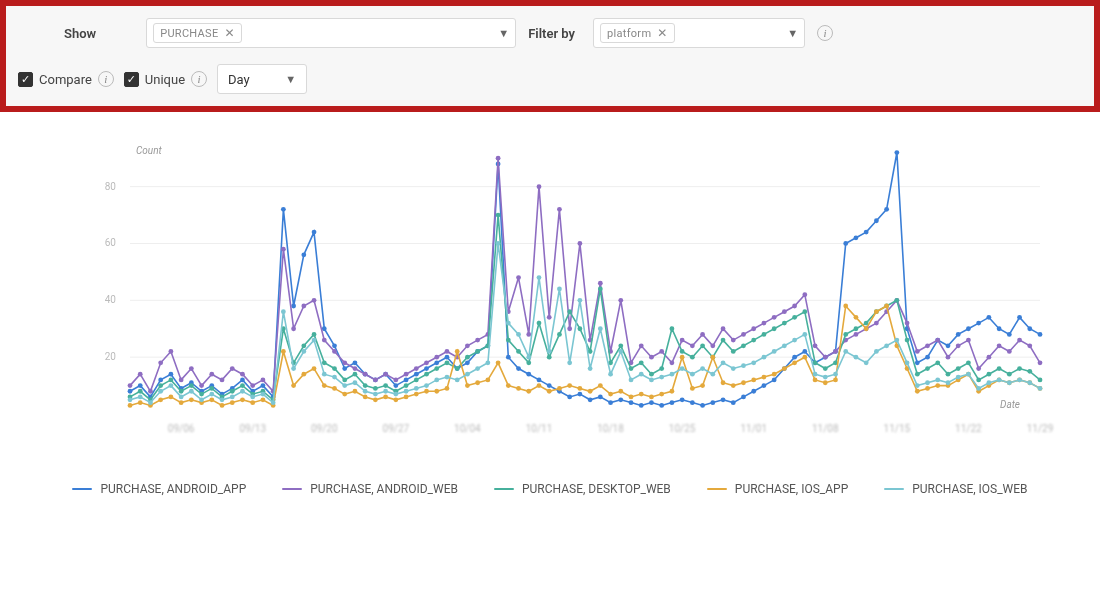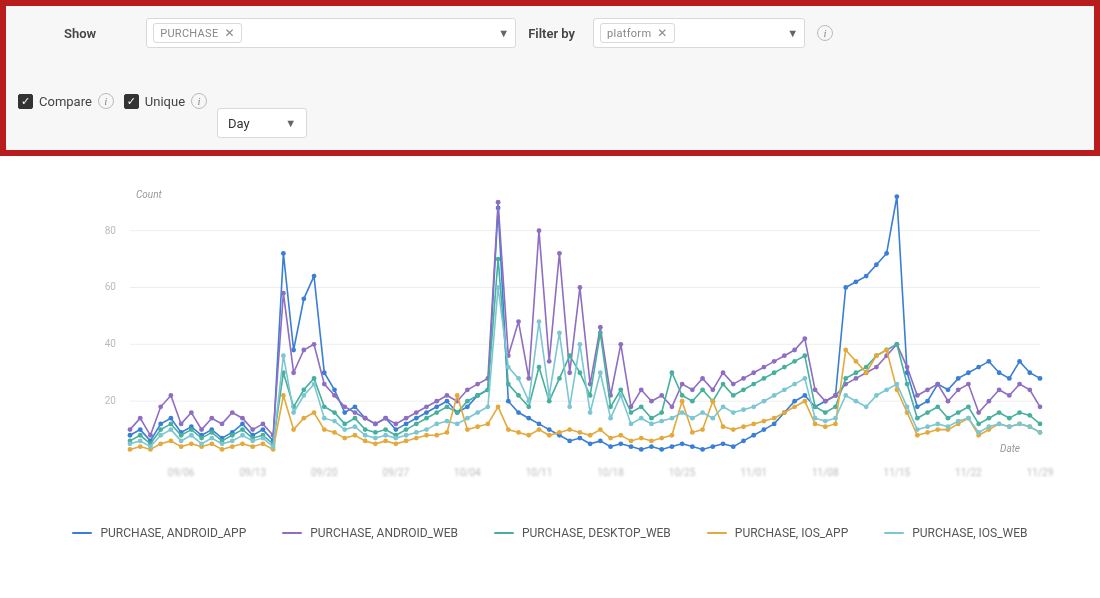--- a/index.html
+++ b/index.html
@@ -40,21 +40,21 @@
     display: flex;
     align-items: center;
     background: #fff;
     border: 1px solid var(--border);
     border-radius: 3px;
     height: 30px;
     padding: 0 6px;
   }
   .select-box.big { width: 370px; justify-content: space-between; margin-left: 32px; }
   .select-box.med { width: 212px; justify-content: space-between; }
-  .select-box.small { width: 90px; justify-content: space-between; padding: 0 10px; margin-top: 44px; }
+  .select-box.small { width: 90px; justify-content: space-between; padding: 0 10px; }
   .chip {
     display: inline-flex;
     align-items: center;
     gap: 6px;
     border: 1px solid var(--border);
     border-radius: 3px;
     padding: 2px 6px;
     color: #888;
     font-size: 11px;
     letter-spacing: .3px;

